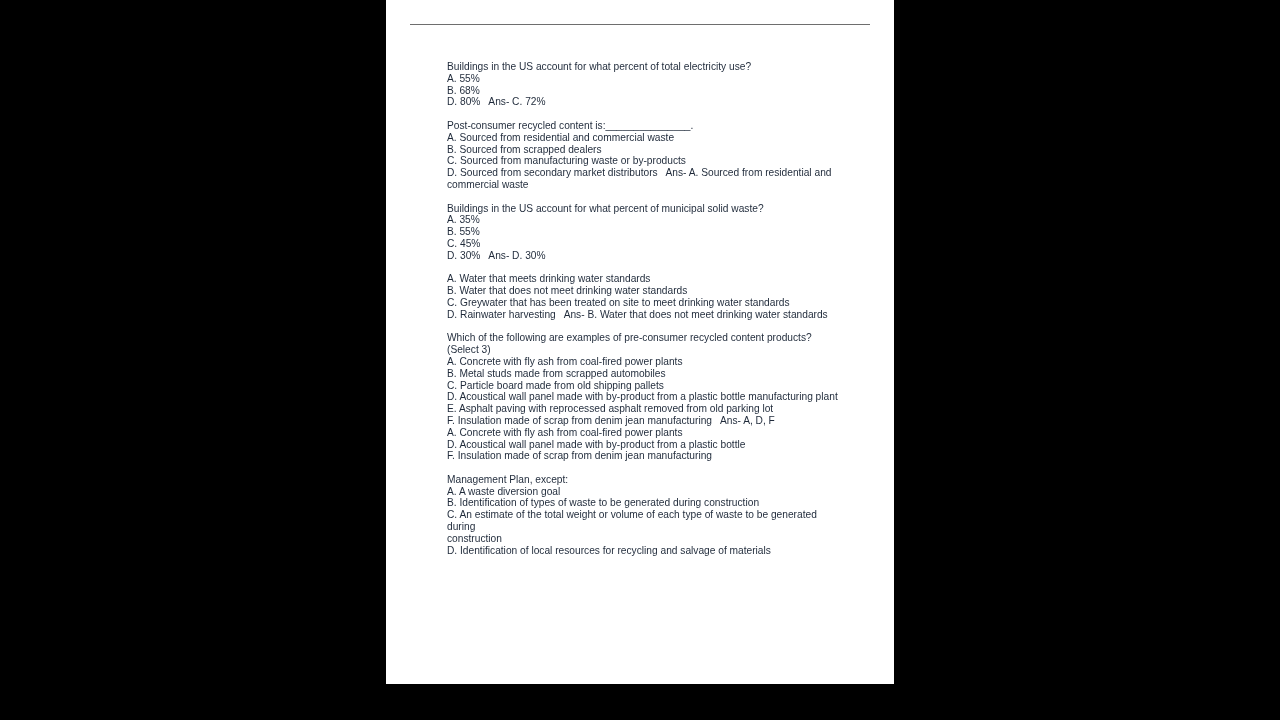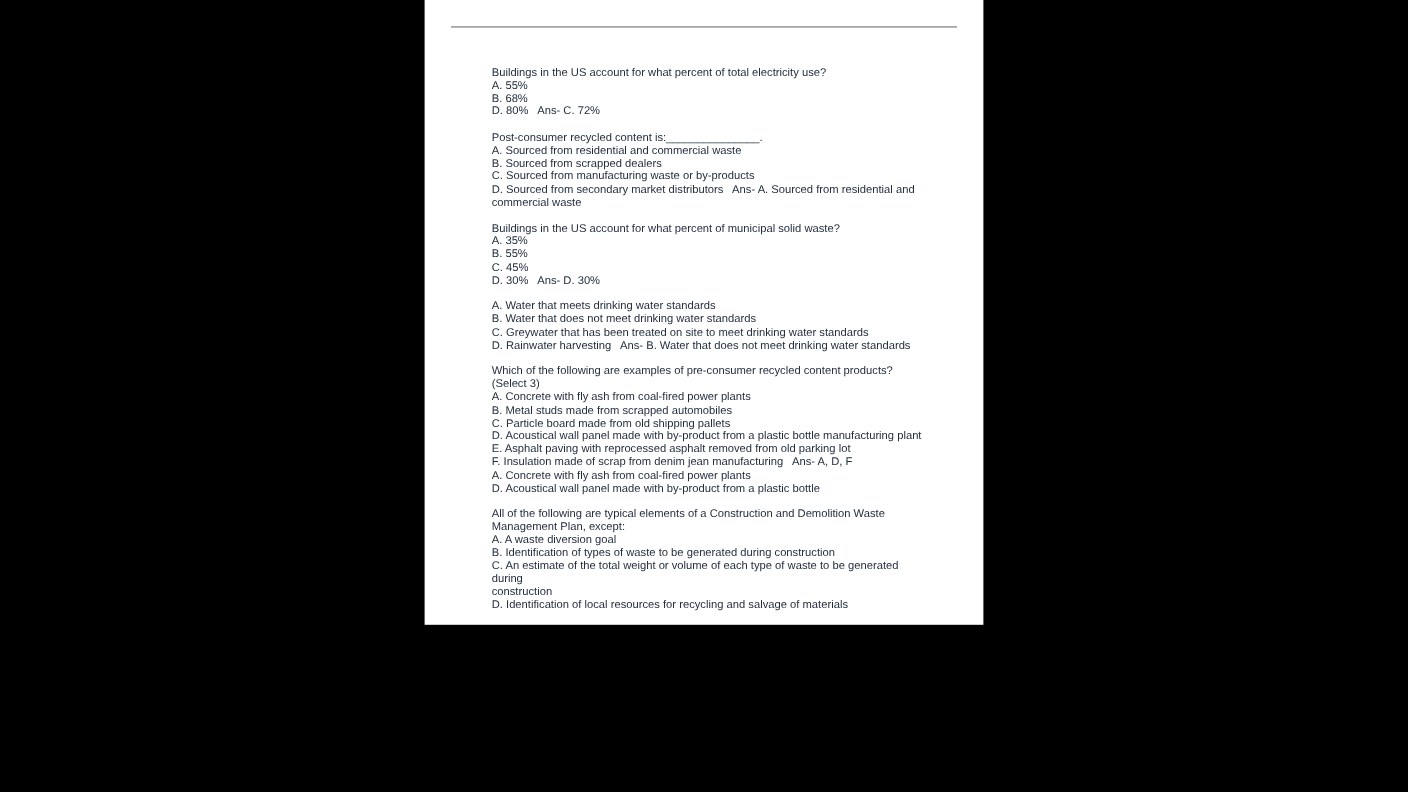--- a/index.html
+++ b/index.html
@@ -14,21 +14,21 @@
       position: relative;
       width: 1280px;
       height: 720px;
       background: #000000;
     }
     .page {
       position: absolute;
       left: 386px;
       top: 0;
       width: 508px;
-      height: 568px;
+      height: 684px;
       background: #ffffff;
       overflow: hidden;
     }
     .rule {
       position: absolute;
       left: 24px;
       width: 460px;
       height: 1px;
       background: #6e6e6e;
     }
@@ -95,24 +95,24 @@
         <span class="line">Which of the following are examples of pre-consumer recycled content products?</span>
         <span class="line">(Select 3)</span>
         <span class="line">A. Concrete with fly ash from coal-fired power plants</span>
         <span class="line">B. Metal studs made from scrapped automobiles</span>
         <span class="line">C. Particle board made from old shipping pallets</span>
         <span class="line">D. Acoustical wall panel made with by-product from a plastic bottle manufacturing plant</span>
         <span class="line">E. Asphalt paving with reprocessed asphalt removed from old parking lot</span>
         <span class="line">F. Insulation made of scrap from denim jean manufacturing   Ans- A, D, F</span>
         <span class="line">A. Concrete with fly ash from coal-fired power plants</span>
         <span class="line">D. Acoustical wall panel made with by-product from a plastic bottle</span>
+        <span class="line">F. Insulation made of scrap from denim jean manufacturing</span>
       </div>
 
       <div class="question">
-        <span class="line">All of the following are typical elements of a Construction and Demolition Waste</span>
         <span class="line">Management Plan, except:</span>
         <span class="line">A. A waste diversion goal</span>
         <span class="line">B. Identification of types of waste to be generated during construction</span>
         <span class="line">C. An estimate of the total weight or volume of each type of waste to be generated</span>
         <span class="line">during</span>
         <span class="line">construction</span>
         <span class="line">D. Identification of local resources for recycling and salvage of materials</span>
       </div>
     </div>
 

